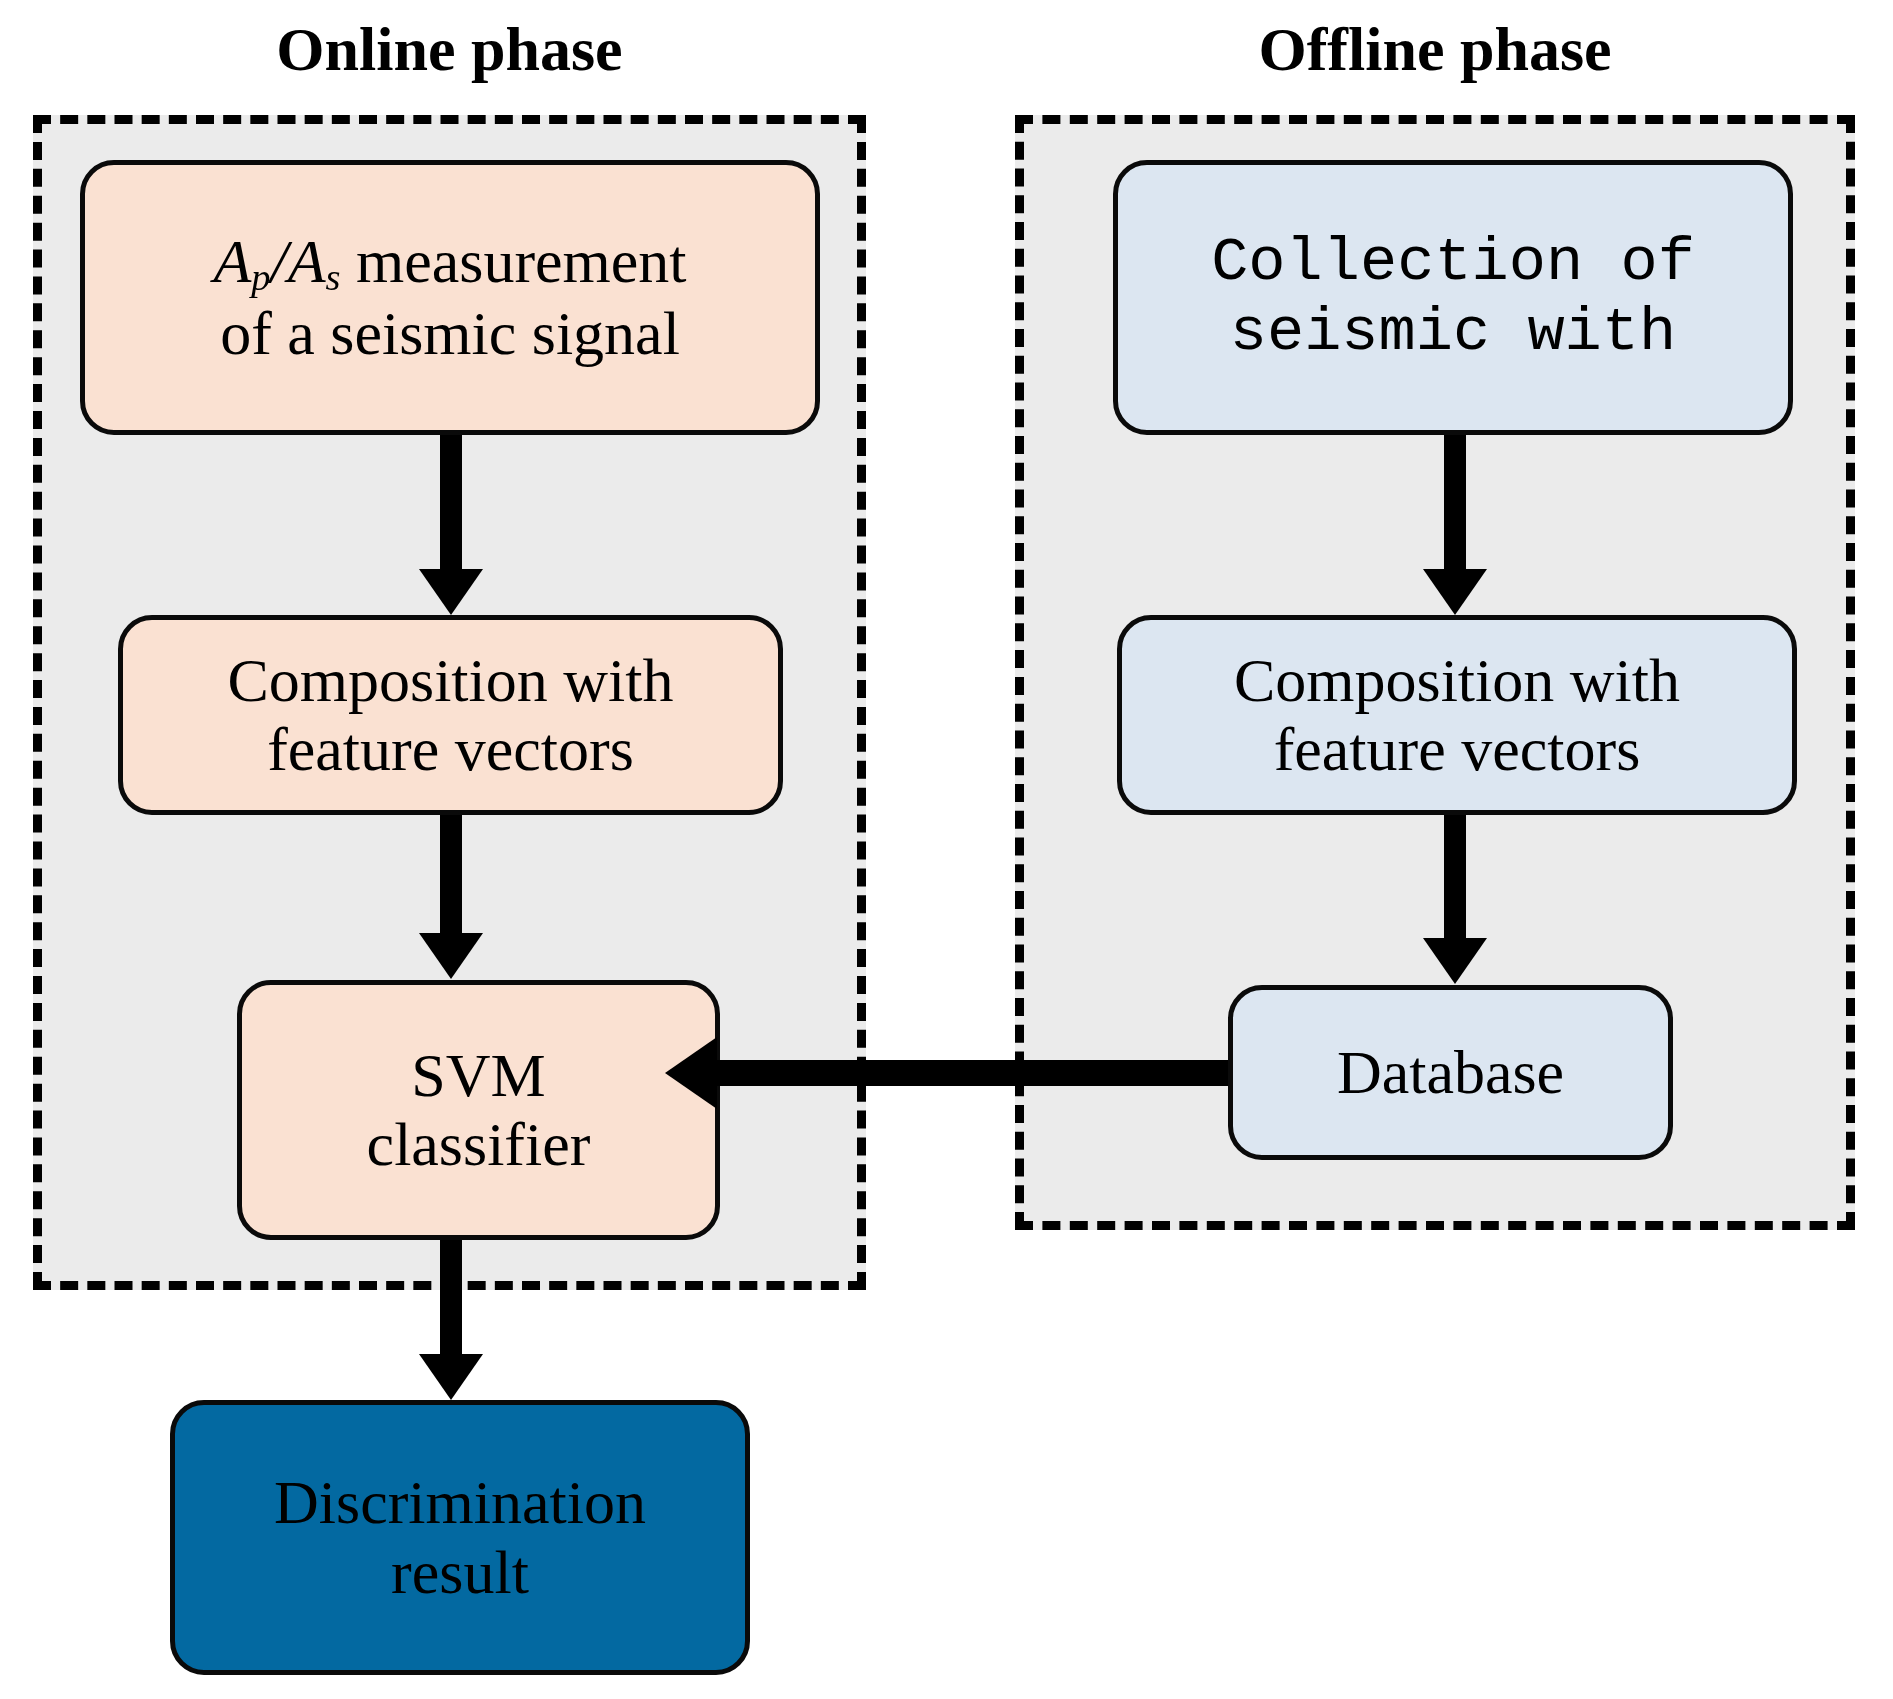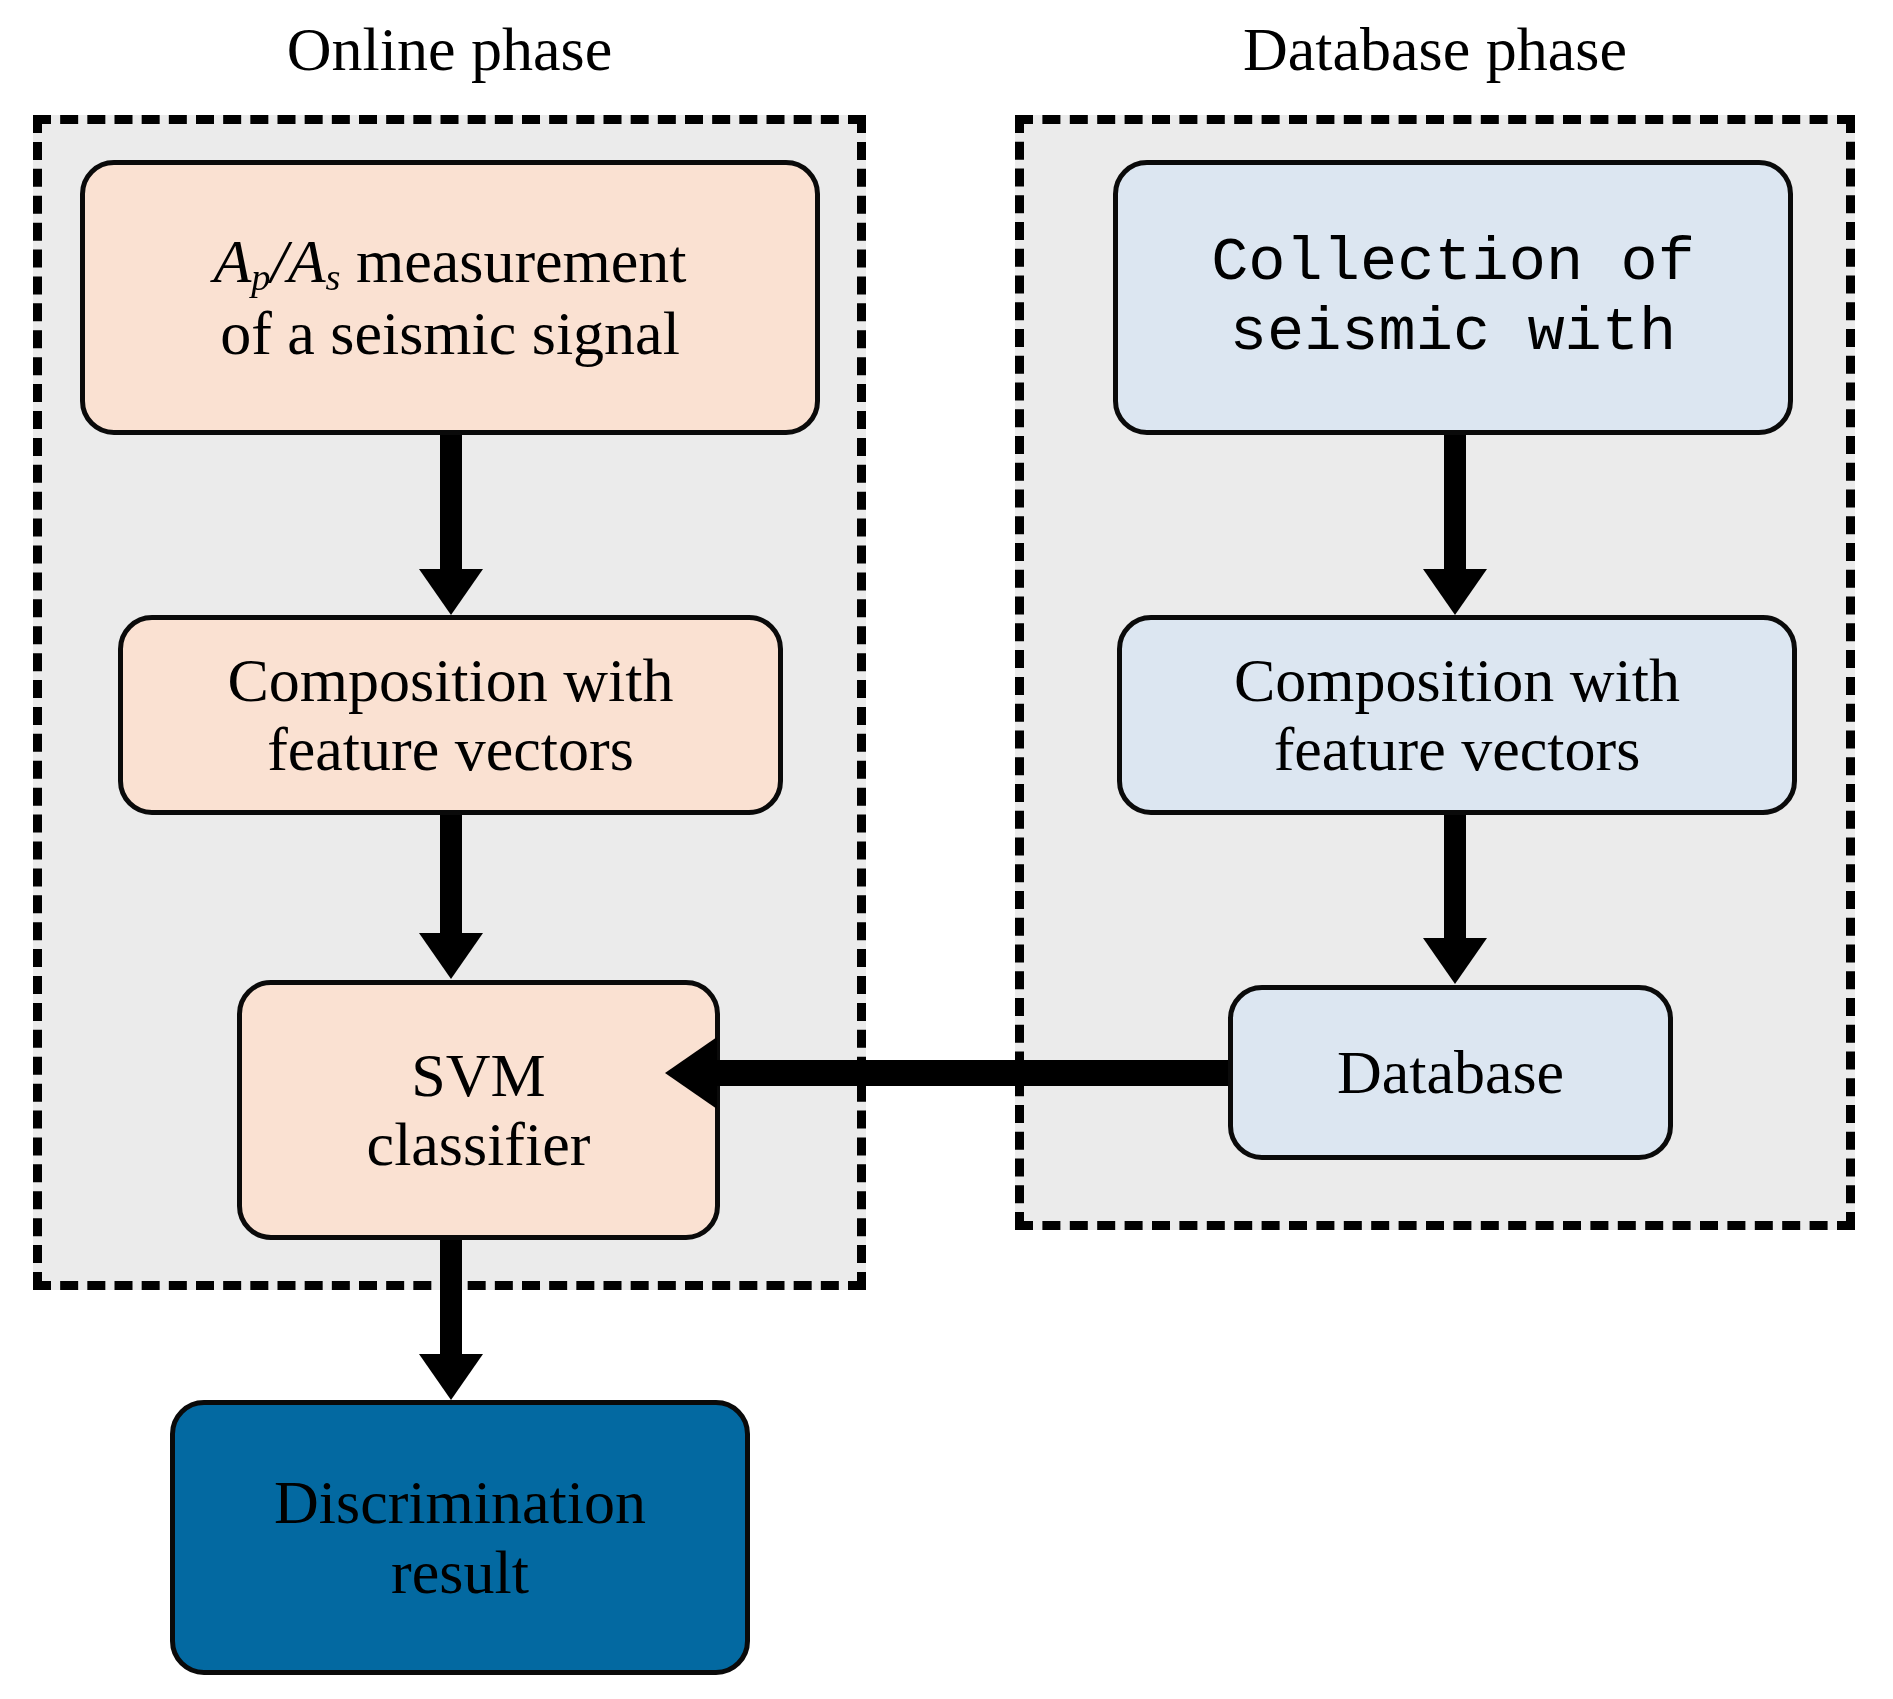--- a/index.html
+++ b/index.html
@@ -20,21 +20,21 @@
     left: 0; top: 0;
     width: 1893px;
     height: 1699px;
     background: #ffffff;
   }
 
   
   .phase-title {
     position: absolute;
     font-family: "Liberation Serif", "DejaVu Serif", serif;
-    font-weight: normal;
+    font-weight: bold;
     font-size: 62px;
     line-height: 1;
     color: #000000;
     text-align: center;
     white-space: nowrap;
   }
   #title-online { left: 33px;  top: 18px; width: 833px; }
   #title-offline { left: 1015px; top: 18px; width: 840px; }
 
   
@@ -132,21 +132,21 @@
     border-right: 52px solid #000000;
   }
 </style>
 </head>
 <body>
 
 <div id="stage">
 
   <div class="phase-title" id="title-online">Online phase</div>
 
-  <div class="phase-title" id="title-offline">Database phase</div>
+  <div class="phase-title" id="title-offline">Offline phase</div>
 
   <div class="phase-box" id="phase-online"></div>
 
   <div class="phase-box" id="phase-offline"></div>
 
   <div class="node node-peach" id="node-ap-as">
     <span class="txt">
       <span class="l2"><span class="mathlabel"><span>A</span><sub>p</sub><span class="mathslash">/</span><span>A</span><sub>s</sub></span><span> measurement</span></span>
       <span class="l2">of a seismic signal</span>
     </span>

